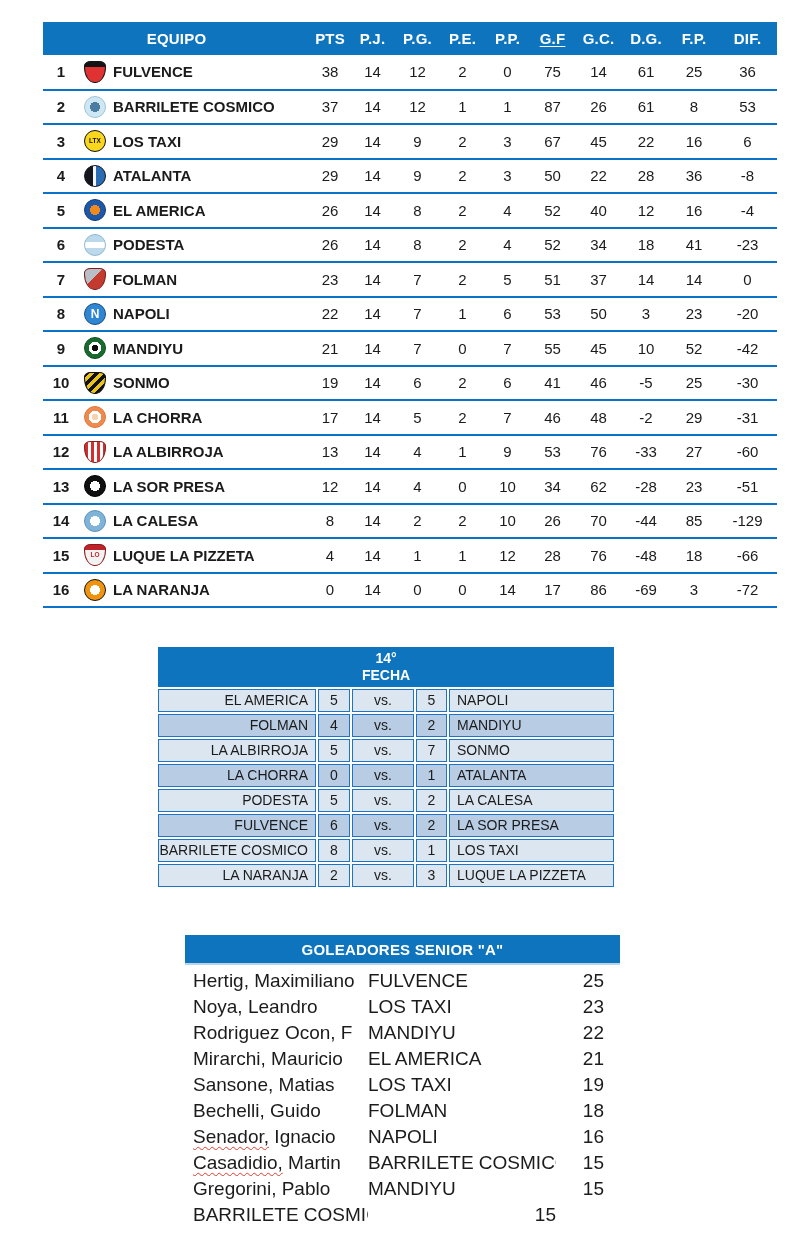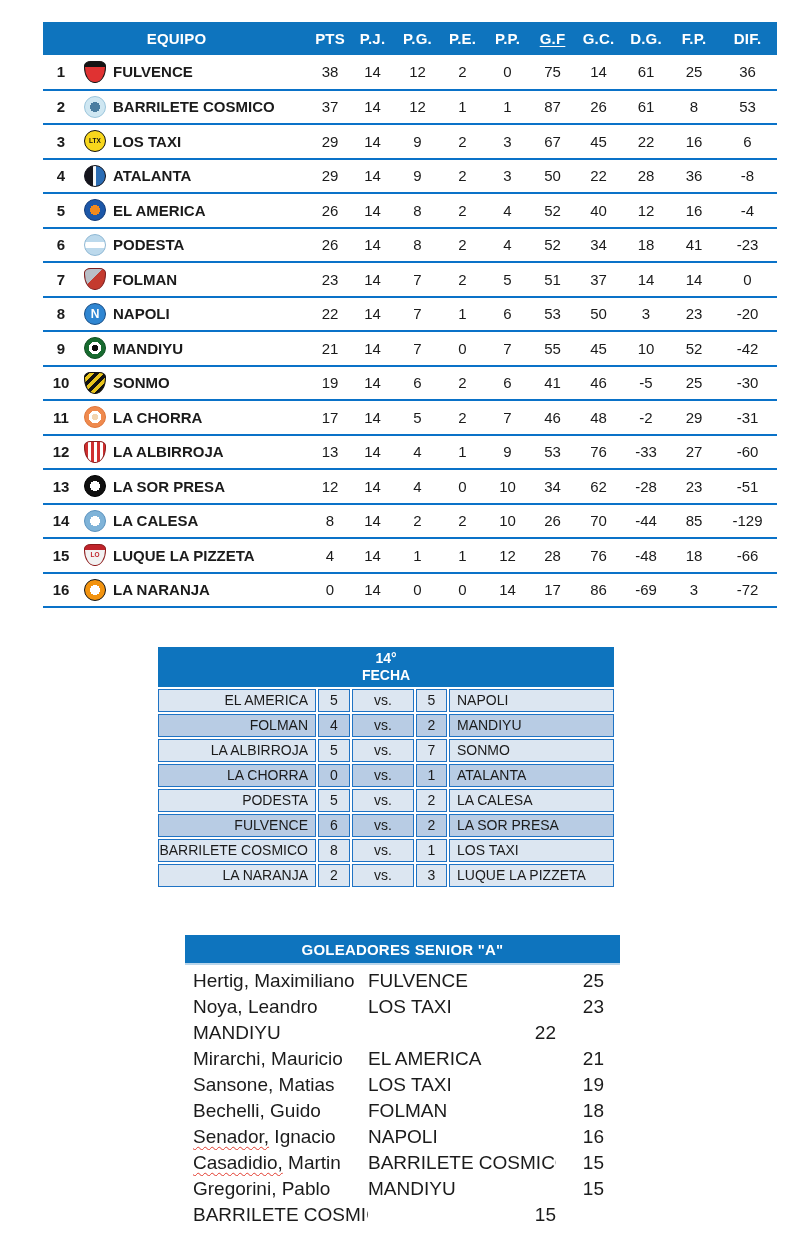--- a/index.html
+++ b/index.html
@@ -502,20 +502,21 @@
           <div class="scorer-name">Hertig, Maximiliano</div>
           <div class="scorer-team">FULVENCE</div>
           <div class="scorer-goals">25</div>
         </div>
         <div class="scorer-row">
           <div class="scorer-name">Noya, Leandro</div>
           <div class="scorer-team">LOS TAXI</div>
           <div class="scorer-goals">23</div>
         </div>
         <div class="scorer-row">
+          <div class="scorer-name">Rodriguez Ocon, F</div>
           <div class="scorer-team">MANDIYU</div>
           <div class="scorer-goals">22</div>
         </div>
         <div class="scorer-row">
           <div class="scorer-name">Mirarchi, Mauricio</div>
           <div class="scorer-team">EL AMERICA</div>
           <div class="scorer-goals">21</div>
         </div>
         <div class="scorer-row">
           <div class="scorer-name">Sansone, Matias</div>

